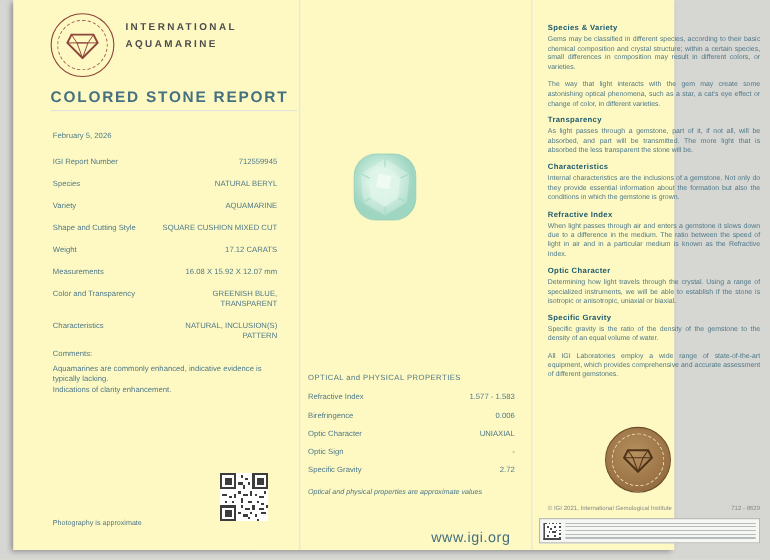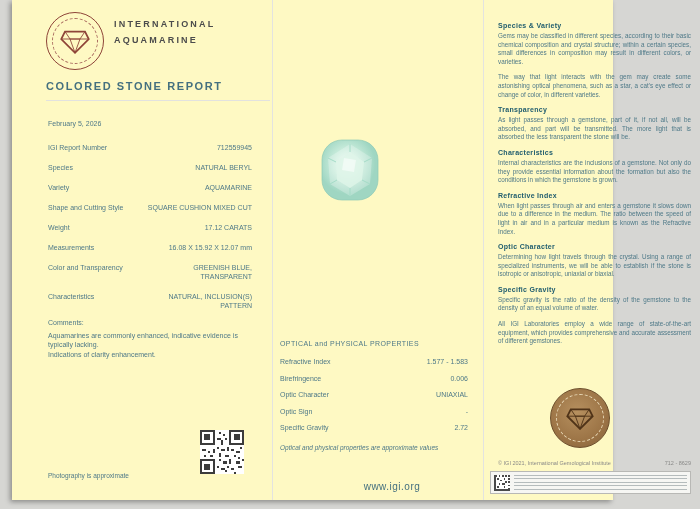--- a/index.html
+++ b/index.html
@@ -25,21 +25,21 @@
     border:1.5px solid #8e4438;border-radius:50%;
     display:flex;align-items:center;justify-content:center;
   }
   .logo-circle .ring{
     position:absolute;inset:5px;border:1px dashed #a8685e;border-radius:50%;
   }
   .org{position:absolute;left:102px;top:16px;color:#4c4c4c;
     font-size:9px;letter-spacing:2.2px;line-height:16px;font-weight:bold;}
   .report-title{
     position:absolute;left:34px;top:80px;color:#44707f;
-    font-size:11px;font-weight:bold;letter-spacing:1.6px;
+    font-size:14px;font-weight:bold;letter-spacing:1.6px;
   }
   .hr-light{position:absolute;left:34px;top:100px;width:224px;height:1px;background:#e2e2df;}
 
   .date{position:absolute;left:36px;top:120px;color:#4e7988;font-size:7px;}
   .fields{position:absolute;left:36px;top:143px;width:204px;}
   .frow{display:flex;justify-content:space-between;margin-bottom:11px;
     color:#4e7988;font-size:7px;line-height:9px;}
   .flabel{white-space:nowrap;}
   .fvalue{text-align:right;}
   .fvalue .v2{display:block;}
@@ -51,22 +51,22 @@
   .qr{position:absolute;left:188px;top:430px;width:44px;height:44px;}
   .photo-note{position:absolute;left:36px;top:472px;color:#4e7988;font-size:6.5px;}
 
   
   .gem{position:absolute;left:308px;top:138px;width:60px;height:64px;}
   .props{position:absolute;left:268px;top:340px;width:188px;color:#4e7988;}
   .props-title{font-size:7px;letter-spacing:.4px;margin-bottom:11px;}
   .prow{display:flex;justify-content:space-between;font-size:7px;line-height:8px;margin-bottom:8.5px;}
   .props-note{position:absolute;left:268px;top:444px;width:188px;
     color:#4e7988;font-size:6.5px;font-style:italic;}
-  .website{position:absolute;left:280px;top:481px;width:200px;text-align:center;
-    color:#44707f;font-size:10px;letter-spacing:.5px;}
+  .website{position:absolute;left:252px;top:481px;width:200px;text-align:right;
+    color:#44707f;font-size:13px;letter-spacing:.5px;}
 
   
   .edu{position:absolute;left:486px;top:22px;width:193px;}
   .edu h4{margin:0 0 3px 0;color:#205d6e;font-size:7px;letter-spacing:.3px;}
   .edu p{margin:0 0 7px 0;color:#4e7988;font-size:6.3px;line-height:8.6px;text-align:justify;}
   .edu .sec{margin-bottom:4px;}
 
   .seal{
     position:absolute;left:538px;top:388px;width:58px;height:58px;border-radius:50%;
     background:radial-gradient(circle at 45% 40%, #b6905f 0%, #9c7446 60%, #82603a 100%);

